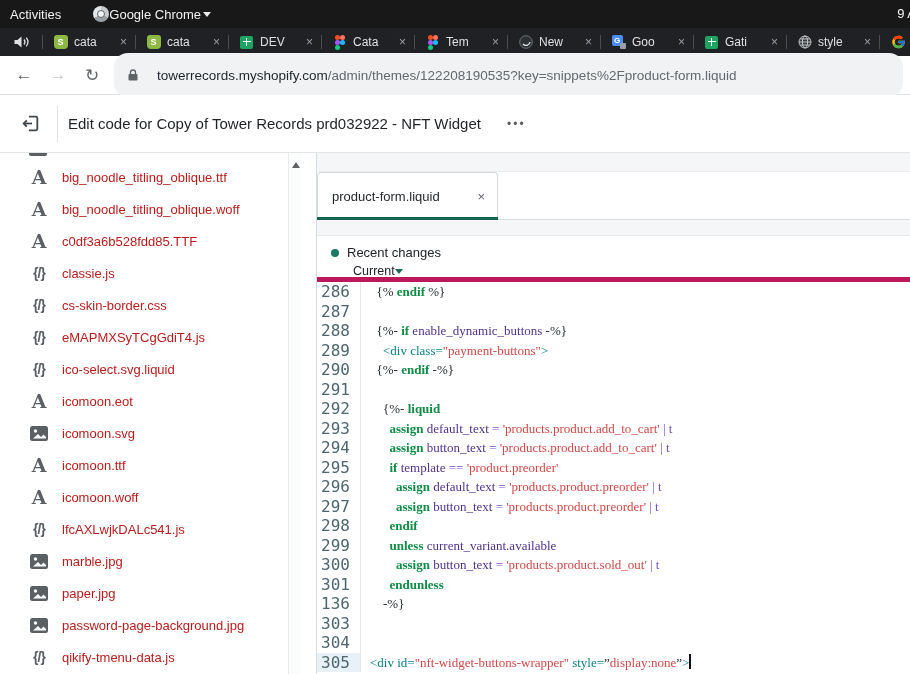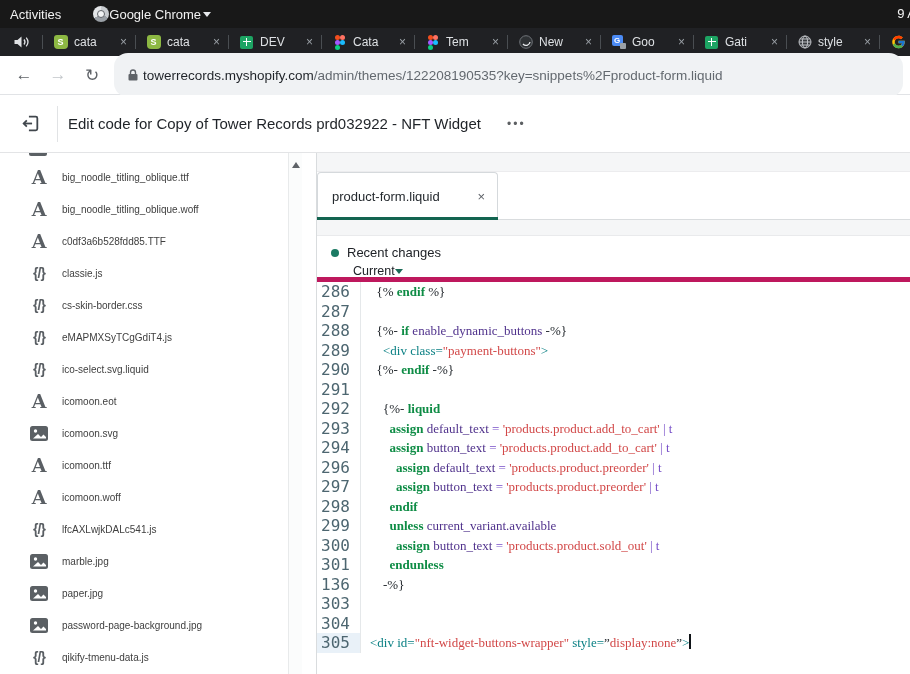--- a/index.html
+++ b/index.html
@@ -33,42 +33,42 @@
   .fav-translate{width:14px;height:14px;position:relative}
   .fav-translate .b{position:absolute;left:0;top:0;width:11px;height:11px;background:#4b8bf5;border-radius:2px;color:#fff;font-size:8px;font-weight:bold;display:flex;align-items:center;justify-content:center}
   .fav-translate .g{position:absolute;right:0;bottom:0;width:6px;height:6px;background:#9aa0a6;border-radius:1px}
   .partialtab{position:relative;flex:none;display:flex;align-items:center;padding-left:12px}
   .partialtab::before{content:"";position:absolute;left:0;top:7px;width:1px;height:14px;background:#4a4e52}
 
   
   .toolbar{height:39px;background:#fff;border-bottom:1px solid #e1e3e6;display:flex;align-items:center;padding:0 7px 0 12px}
   .navbtn{width:24px;height:24px;display:flex;align-items:center;justify-content:center;font-size:17px;color:#5f6368;margin-right:10px;flex:none;cursor:pointer}
   .navbtn.disabled{color:#c2c6ca}
-  .omnibox{flex:1;height:44px;background:#f0f2f4;border-radius:14px;display:flex;align-items:center;padding:0 14px 0 13px;gap:4px;overflow:hidden}
+  .omnibox{flex:1;height:44px;background:#f0f2f4;border-radius:14px;display:flex;align-items:center;padding:0 14px 0 13px;gap:18px;overflow:hidden}
   .urltext{font-size:13.5px;white-space:nowrap;overflow:hidden}
   .urltext .dom{color:#1f2328}
   .urltext .path{color:#63696f}
 
   
   .adminbar{height:58px;background:#fff;border-bottom:1px solid #e3e4e6;display:flex;align-items:center;position:relative}
   .exitbtn{margin-left:18px;width:24px;height:24px;display:flex;align-items:center;justify-content:center;cursor:pointer;flex:none}
   .vdiv{width:1px;height:36px;background:#e1e3e5;margin-left:15px;flex:none}
   .admintitle{margin-left:10px;font-size:15px;color:#1f2328;white-space:nowrap}
   .hdots{margin-left:26px;font-size:12px;letter-spacing:2px;color:#5c5f62;cursor:pointer}
 
   
   .content{display:flex;height:521px}
 
   
   .sidebar{position:relative;width:317px;flex:none;background:#fff;border-right:1px solid #d9dcde;overflow:hidden;padding-top:8px}
   .srow{height:32px;display:flex;align-items:center;padding-left:29px;gap:13px;cursor:pointer}
   .ficon{width:20px;display:flex;align-items:center;justify-content:center;flex:none}
   .fi-font{font-family:"DejaVu Serif",serif;font-weight:bold;font-size:19px;color:#5a5f64;line-height:1}
   .fi-code{font-size:14px;color:#5a5f64;letter-spacing:-1px;font-weight:bold}
-  .sname{font-size:10px;color:#404040;white-space:nowrap}
+  .sname{font-size:13px;color:#b91c1c;white-space:nowrap}
   .scrolltrack{position:absolute;left:288px;top:0;bottom:0;width:14px;background:#fbfcfc;border-left:1px solid #e8eaeb;cursor:pointer}
   .scrollup{width:0;height:0;border-left:4px solid transparent;border-right:4px solid transparent;border-bottom:6px solid #5f6368;margin:9px auto 0}
   .sliver{position:absolute;left:29px;top:0;width:18px;height:3px;background:#5b6064;border-radius:0 0 2px 2px}
 
   
   .editor{flex:1;display:flex;flex-direction:column;min-width:0;background:#fff}
   .spacer-top{height:19px;background:#f5f6f7;border-bottom:1px solid #ececee;flex:none}
   .tabrow{height:48px;border-bottom:1px solid #d9dcde;display:flex;align-items:flex-end;flex:none}
   .etab{position:relative;width:181px;height:47px;border:1px solid #d5d9dc;border-bottom:none;border-radius:4px 4px 0 0;display:flex;align-items:center;padding:0 12px 0 14px;cursor:pointer;background:#fff}
   .etab::after{content:"";position:absolute;left:-1px;right:-1px;bottom:-1px;height:3px;background:var(--accent)}
@@ -421,20 +421,24 @@
           </div>
           <div class="crow">
             <span class="ln">293</span>
             <pre class="cl"><span class="tk-p">      </span><span class="tk-k">assign</span><span class="tk-v"> default_text</span><span class="tk-o"> = </span><span class="tk-s">'products.product.add_to_cart'</span><span class="tk-o"> | t</span></pre>
           </div>
           <div class="crow">
             <span class="ln">294</span>
             <pre class="cl"><span class="tk-p">      </span><span class="tk-k">assign</span><span class="tk-v"> button_text</span><span class="tk-o"> = </span><span class="tk-s">'products.product.add_to_cart'</span><span class="tk-o"> | t</span></pre>
           </div>
           <div class="crow">
+            <span class="ln">295</span>
+            <pre class="cl"><span class="tk-p">      </span><span class="tk-k">if</span><span class="tk-v"> template</span><span class="tk-o"> == </span><span class="tk-s">'product.preorder'</span></pre>
+          </div>
+          <div class="crow">
             <span class="ln">296</span>
             <pre class="cl"><span class="tk-p">        </span><span class="tk-k">assign</span><span class="tk-v"> default_text</span><span class="tk-o"> = </span><span class="tk-s">'products.product.preorder'</span><span class="tk-o"> | t</span></pre>
           </div>
           <div class="crow">
             <span class="ln">297</span>
             <pre class="cl"><span class="tk-p">        </span><span class="tk-k">assign</span><span class="tk-v"> button_text</span><span class="tk-o"> = </span><span class="tk-s">'products.product.preorder'</span><span class="tk-o"> | t</span></pre>
           </div>
           <div class="crow">
             <span class="ln">298</span>
             <pre class="cl"><span class="tk-p">      </span><span class="tk-k">endif</span></pre>

